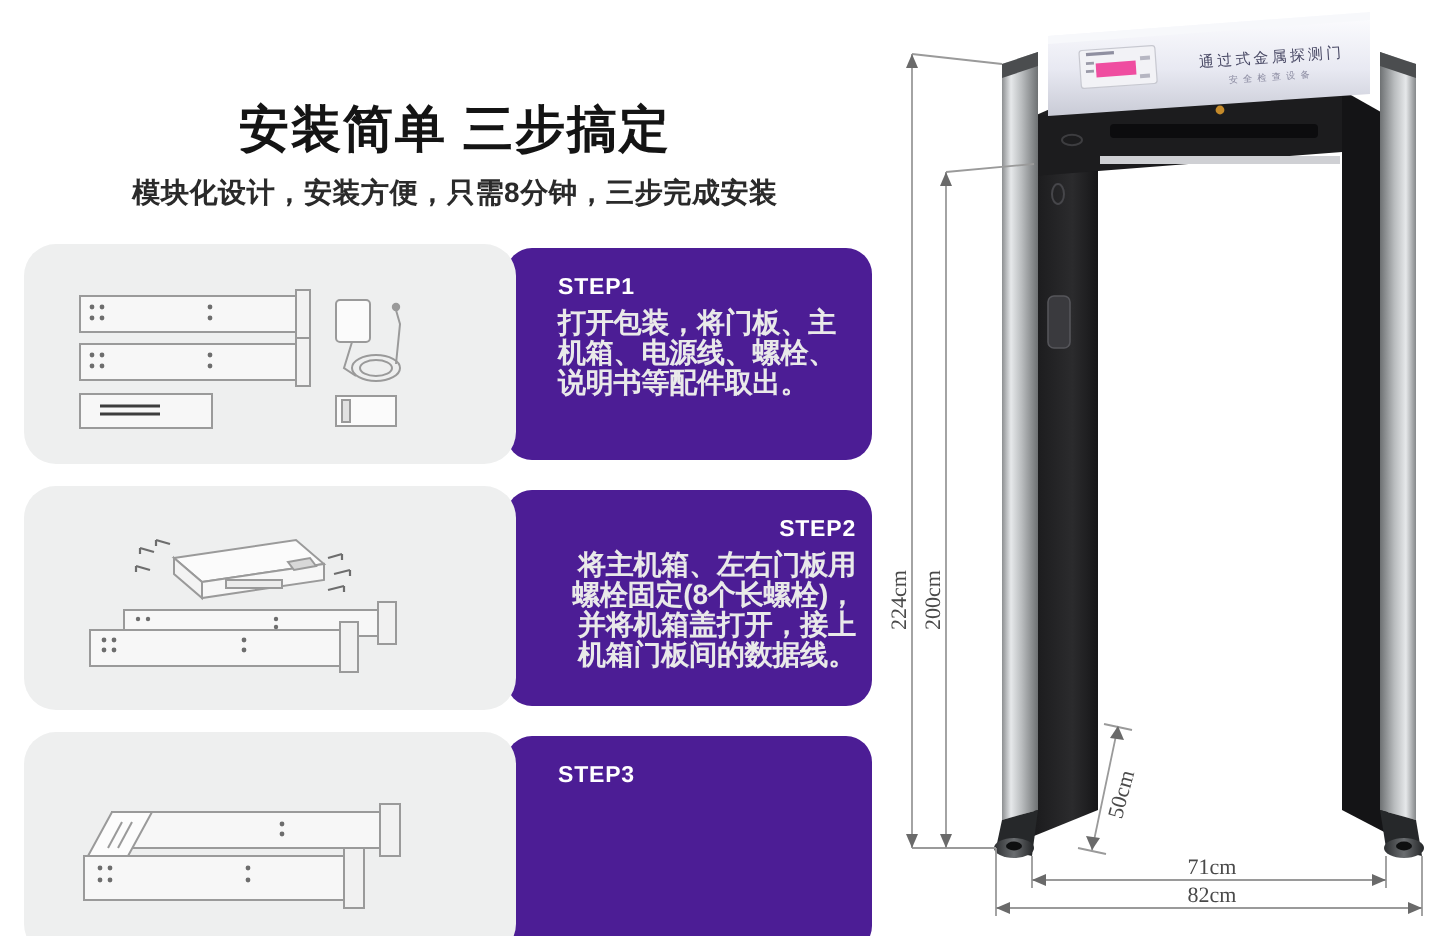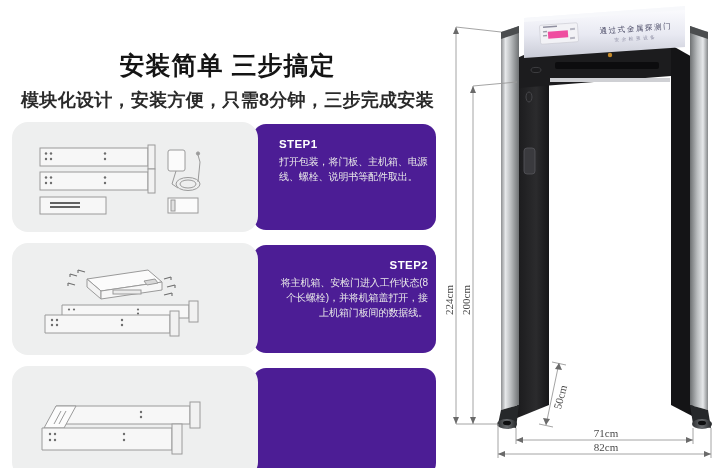--- a/index.html
+++ b/index.html
@@ -39,21 +39,21 @@
     color: #141414;
     letter-spacing: 1px;
     line-height: 30px;
   }
   #page-subtitle {
     position: absolute;
     left: 0;
     top: 52px;
     width: 455px;
     text-align: center;
-    font-size: 18px;
+    font-size: 14px;
     font-weight: bold;
     color: #2a2a2a;
     letter-spacing: 0.3px;
   }
 
   .step-row {
     position: absolute;
     left: 0;
     width: 455px;
   }
@@ -78,24 +78,25 @@
     right: 8px;
   }
   .step-label {
     font-size: 11.5px;
     font-weight: bold;
     color: #ffffff;
     letter-spacing: 0.4px;
     margin-bottom: 4px;
   }
   .step-desc {
-    font-size: 10px;
+    font-size: 14px;
     color: #e9e9e9;
     line-height: 15px;
     letter-spacing: -0.1px;
+    font-weight: bold;
   }
 
   .light-card {
     position: absolute;
     left: 12px;
     top: 0;
     width: 246px;
     bottom: 0;
     background: #eeefef;
     border-radius: 16px;
@@ -185,21 +186,21 @@
             <line x1="38" y1="85" x2="68" y2="85"></line>
           </g>
         </svg>
       </div>
     </div>
 
     <div class="step-row r2">
       <div class="dark-card">
         <div class="dark-card-inner">
           <div class="step-label">STEP2</div>
-          <div class="step-desc">将主机箱、安检门进入工作状态(8个长螺栓)，并将机箱盖打开，接上机箱门板间的数据线。</div>
+          <div class="step-desc">将主机箱、左右门板用螺栓固定(8个长螺栓)，并将机箱盖打开，接上机箱门板间的数据线。</div>
         </div>
       </div>
       <div class="light-card">
         <svg class="illus" viewBox="0 0 246 112">
           <g fill="none" stroke="#9a9a9a" stroke-width="1">
 
             <polygon points="75,36 136,27 150,39 89,48" fill="#fbfbfb"></polygon>
             <polygon points="75,36 89,48 89,56 75,44" fill="#f3f3f3"></polygon>
             <polygon points="89,48 150,39 150,47 89,56" fill="#f7f7f7"></polygon>
 
@@ -239,20 +240,21 @@
             <path d="M152 52 l8 -2"></path>
               <path d="M160 50 l0 3"></path>
           </g>
         </svg>
       </div>
     </div>
 
     <div class="step-row r3">
       <div class="dark-card">
         <div class="dark-card-inner">
+          <div class="step-label">STEP3</div>
         </div>
       </div>
       <div class="light-card">
         <svg class="illus" viewBox="0 0 246 112">
           <g fill="none" stroke="#9a9a9a" stroke-width="1">
 
             <polygon points="44,40 178,40 178,58 44,58" fill="#f7f7f7"></polygon>
             <rect x="178" y="36" width="10" height="26" fill="#f1f1f1"></rect>
 
             <polygon points="44,40 64,40 52,62 32,62" fill="#fcfcfc"></polygon>

